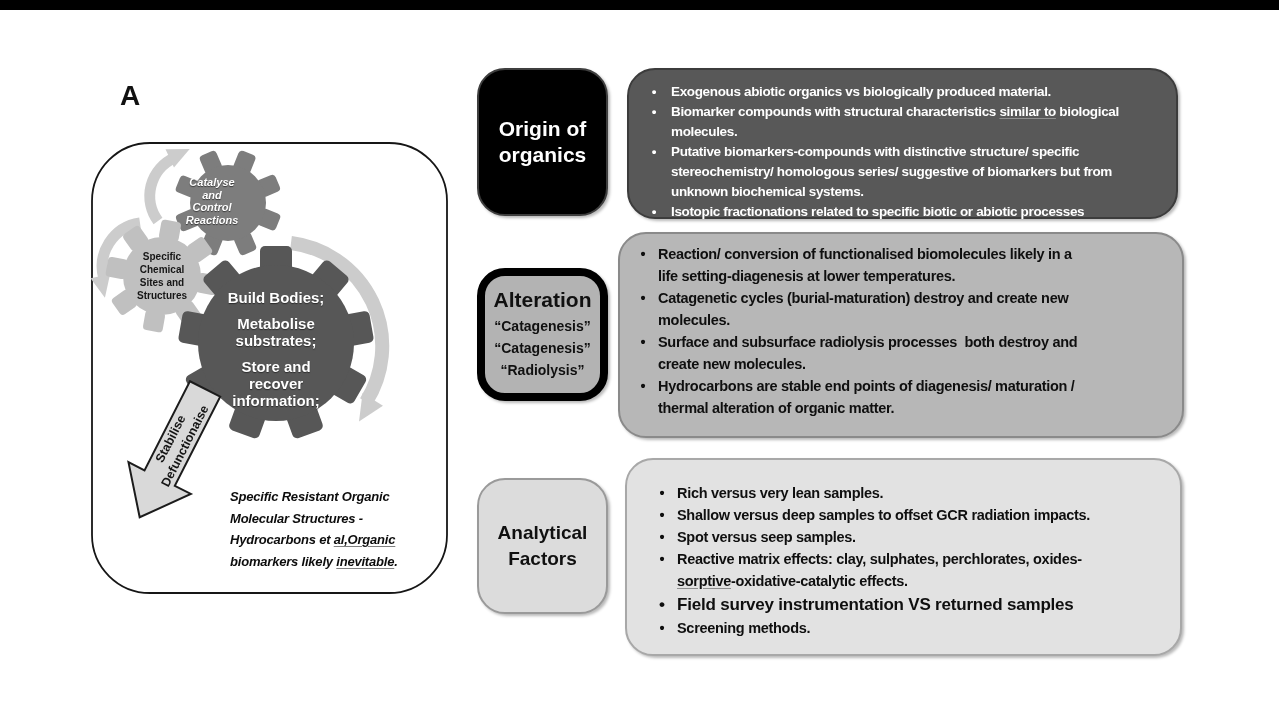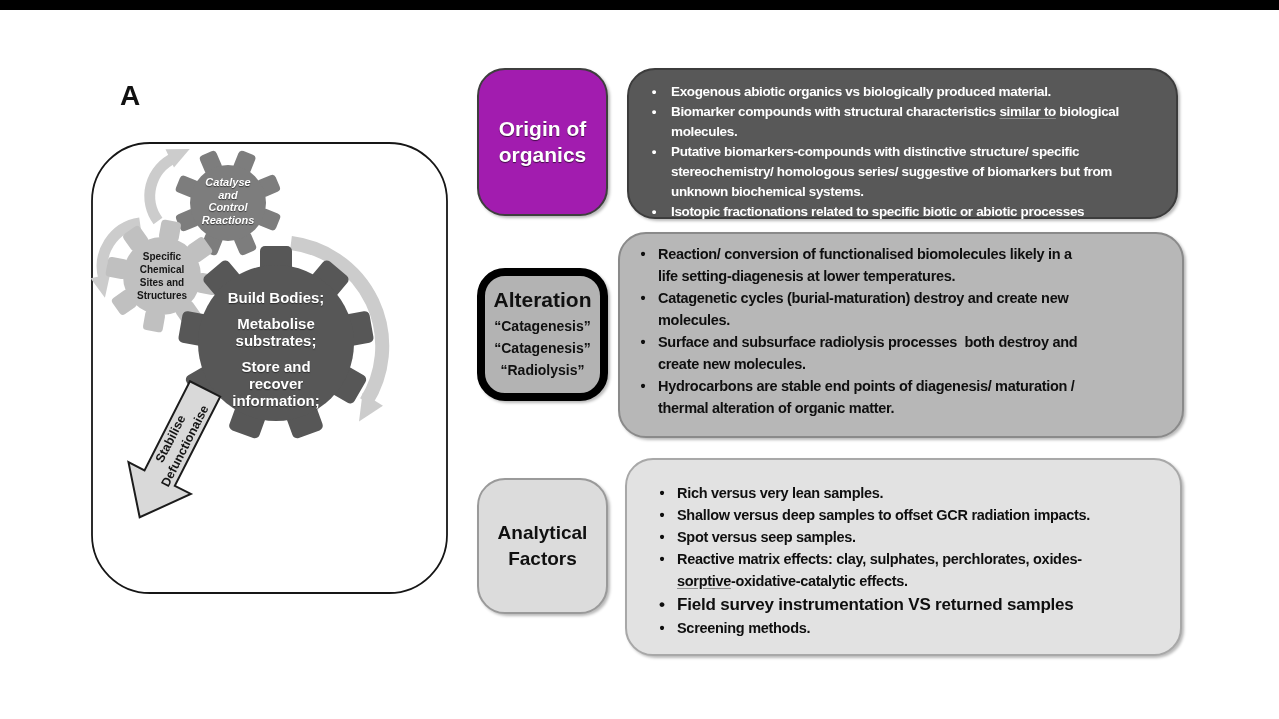--- a/index.html
+++ b/index.html
@@ -10,40 +10,40 @@
   .abs{position:absolute;}
   
   #top-bar{left:0;top:0;width:1279px;height:10px;background:#000000;}
   
   .panel-letter{font-size:28px;font-weight:700;color:#111111;}
   #label-a{left:120px;top:80px;}
   #label-b{left:534px;top:80px;}
   
   .gear-text{color:#ffffff;font-weight:700;text-align:center;}
   .gear-text .gl{display:block;white-space:pre;}
-  #gear-catalyse-label{left:178px;top:176px;width:100px;font-size:11px;line-height:12.5px;
+  #gear-catalyse-label{left:162px;top:176px;width:100px;font-size:11px;line-height:12.5px;
     font-style:italic;text-shadow:0 1px 1px rgba(0,0,0,0.55);}
   #gear-specific-label{left:112px;top:250px;width:100px;font-size:10px;line-height:13px;
     color:#161616;text-shadow:none;}
   #gear-build-label{left:191px;top:289px;width:170px;font-size:15px;line-height:17px;
     text-shadow:0 1px 1px rgba(0,0,0,0.5);}
   #gear-build-label .para{margin:0 0 9px 0;}
   #gear-build-label .para:last-child{margin-bottom:0;}
   #panel-a-caption{left:230px;top:486px;width:218px;color:#0d0d0d;
     font-size:13px;letter-spacing:-0.2px;font-weight:700;font-style:italic;line-height:21.5px;}
   #panel-a-caption .ln{display:block;white-space:pre;}
   .u-cap{text-decoration:underline;text-decoration-color:#7f7f7f;text-underline-offset:2px;}
   .arrow-txt{font-size:12.5px;font-weight:600;fill:#141414;
     font-family:"Liberation Sans","DejaVu Sans",sans-serif;}
   
   .bbox{border-radius:28px;box-shadow:2px 2px 3px rgba(0,0,0,0.28);box-sizing:border-box;}
   .label-box{display:flex;flex-direction:column;align-items:center;justify-content:center;
     text-align:center;font-weight:700;}
   .label-box .tl{display:block;}
-  #origin-label{left:477px;top:68px;width:131px;height:148px;background:#a21caf;
+  #origin-label{left:477px;top:68px;width:131px;height:148px;background:#000000;
     border:2px solid #3e3e3e;color:#ffffff;font-size:21px;line-height:26px;
     text-shadow:0 1px 1px rgba(0,0,0,0.6);}
   #origin-content{left:627px;top:68px;width:551px;height:151px;background:#585858;
     border:2px solid #3c3c3c;color:#ffffff;padding:12px 10px 6px 8px;}
   #alteration-label{left:477px;top:268px;width:131px;height:133px;background:#b3b3b3;
     border:8px solid #000000;color:#101010;}
   #alteration-label .title{font-size:21px;line-height:24px;margin-bottom:3px;}
   #alteration-label .sub{font-size:14px;font-weight:600;line-height:22px;display:block;}
   #alteration-content{left:618px;top:232px;width:566px;height:206px;background:#b7b7b7;
     border:2px solid #8a8a8a;color:#0f0f0f;padding:9px 12px 6px 8px;}
@@ -154,20 +154,26 @@
       <span class="gl">Metabolise</span>
       <span class="gl">substrates;</span>
     </div>
     <div class="para">
       <span class="gl">Store and</span>
       <span class="gl">recover</span>
       <span class="gl">information;</span>
     </div>
   </div>
 
+  <div class="abs" id="panel-a-caption">
+    <span class="ln">Specific Resistant Organic</span>
+    <span class="ln">Molecular Structures -</span>
+    <span class="ln"><span>Hydrocarbons et </span><span class="u-cap">al,Organic</span></span>
+    <span class="ln"><span>biomarkers likely </span><span class="u-cap">inevitable</span><span>.</span></span>
+  </div>
 
   <div class="abs bbox label-box" id="origin-label">
     <span class="tl">Origin of</span>
     <span class="tl">organics</span>
   </div>
   <div class="abs bbox" id="origin-content">
     <ul class="blist">
       <li>
         <span class="dot">•</span>
         <span class="txt">

